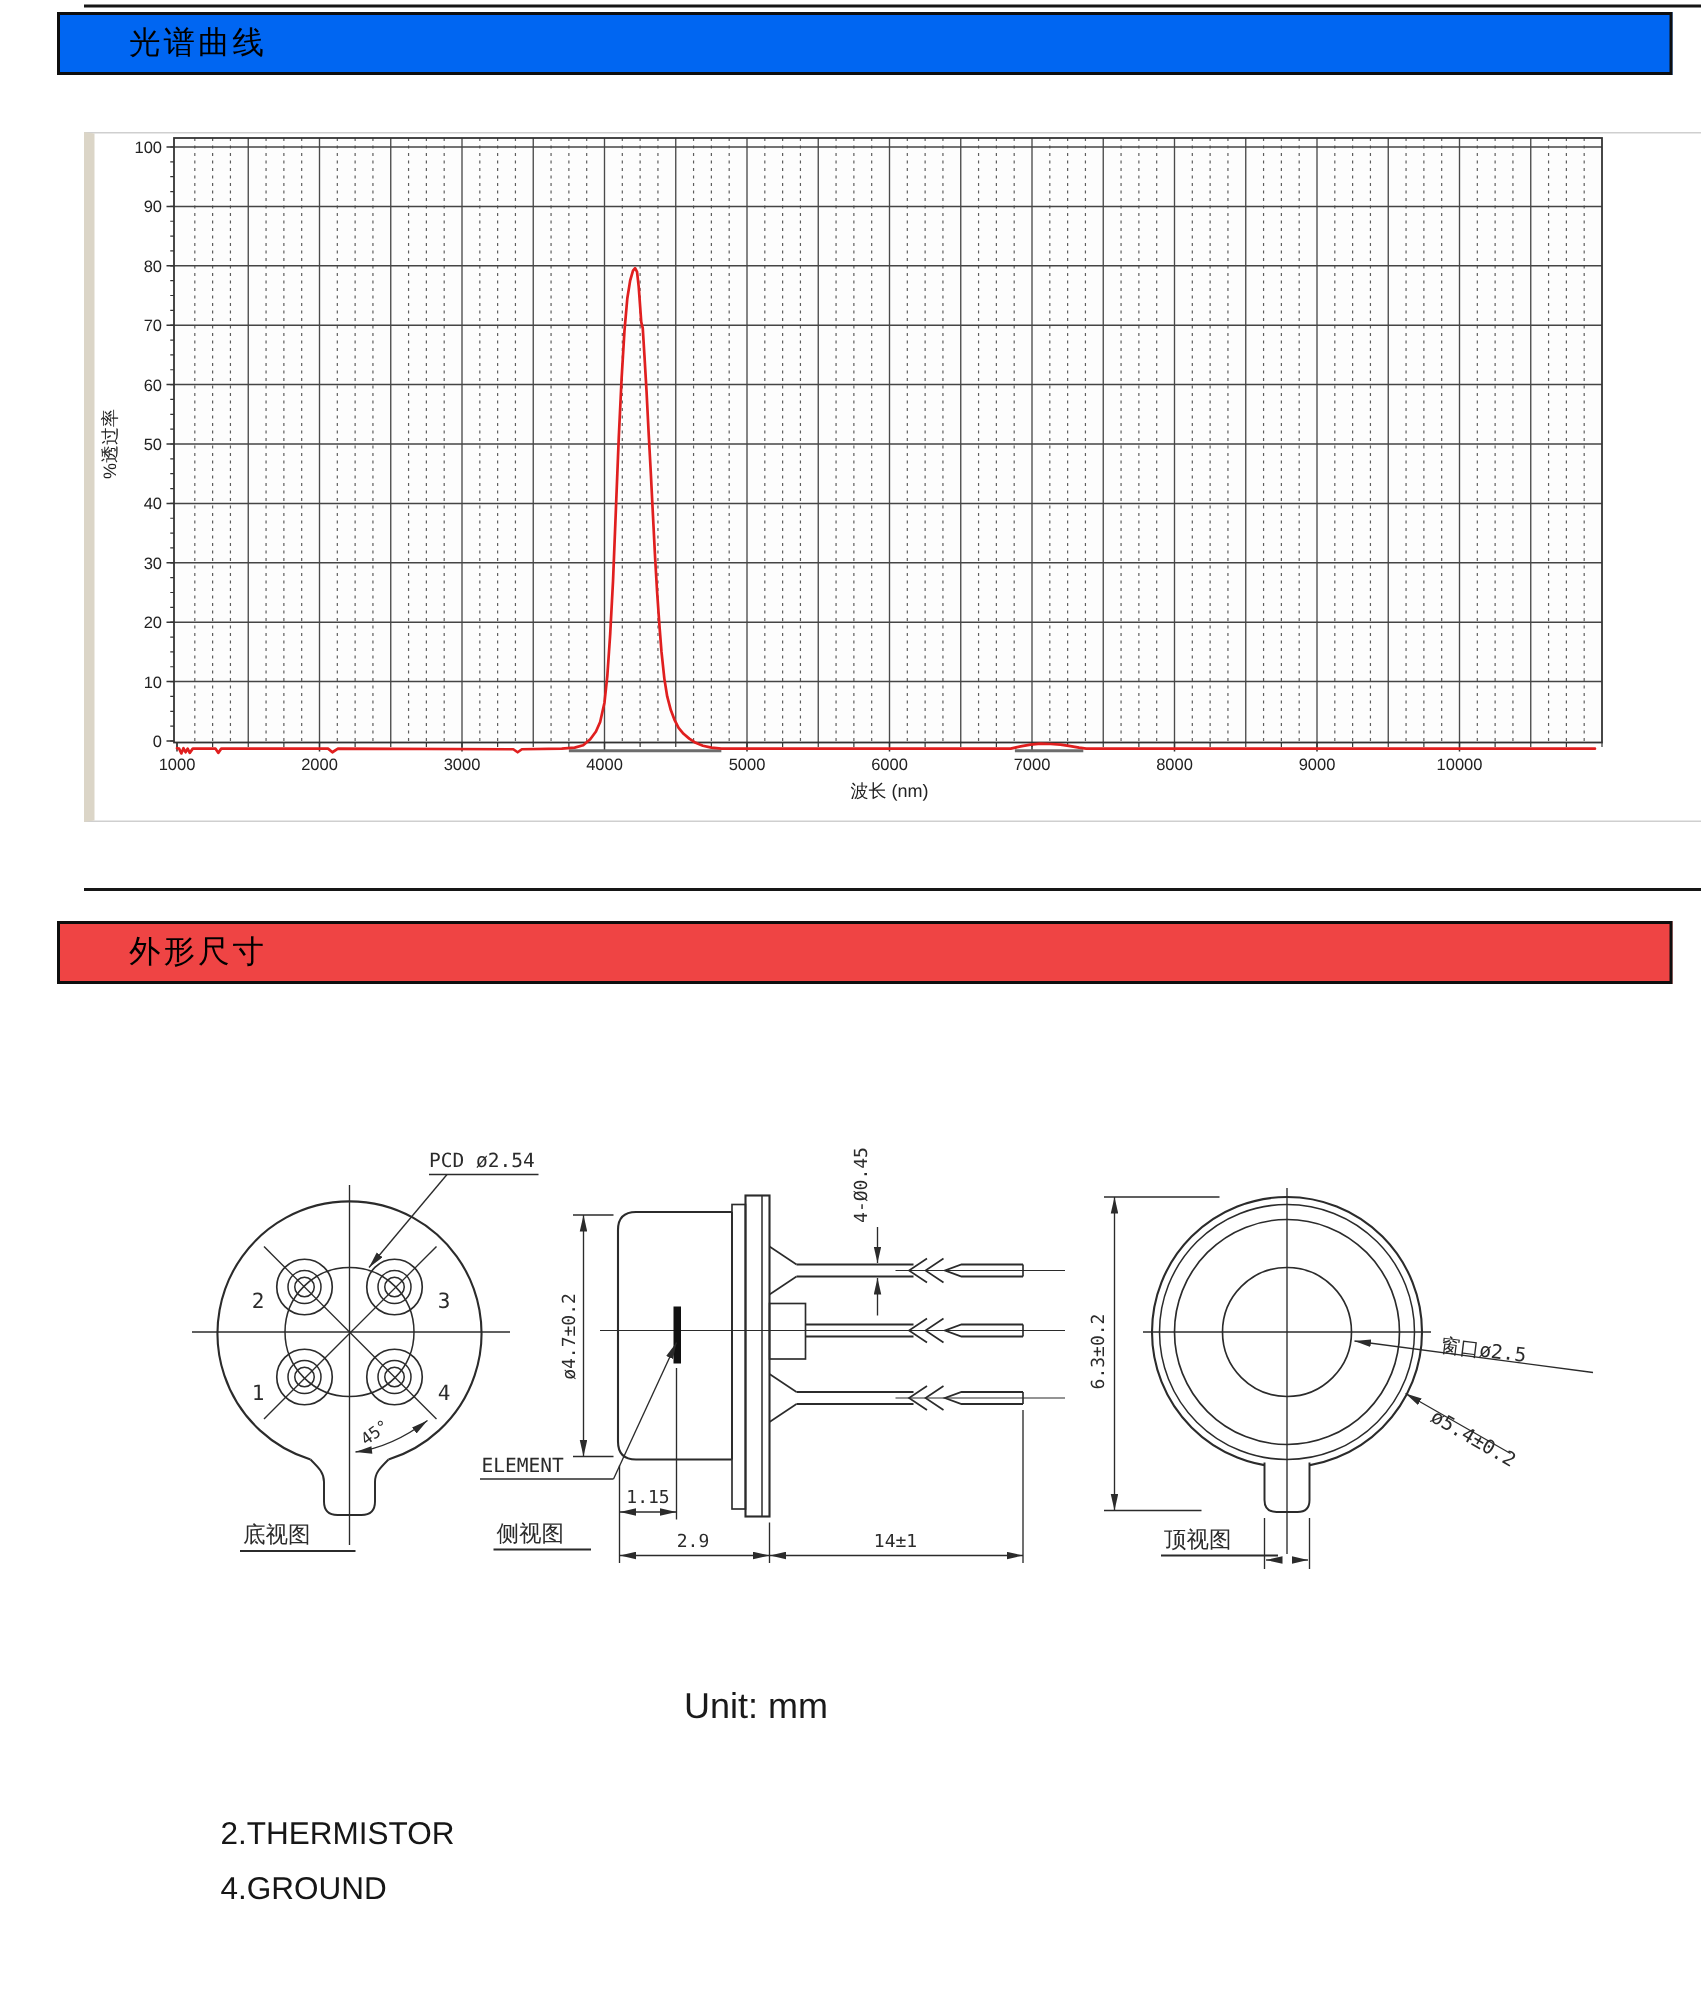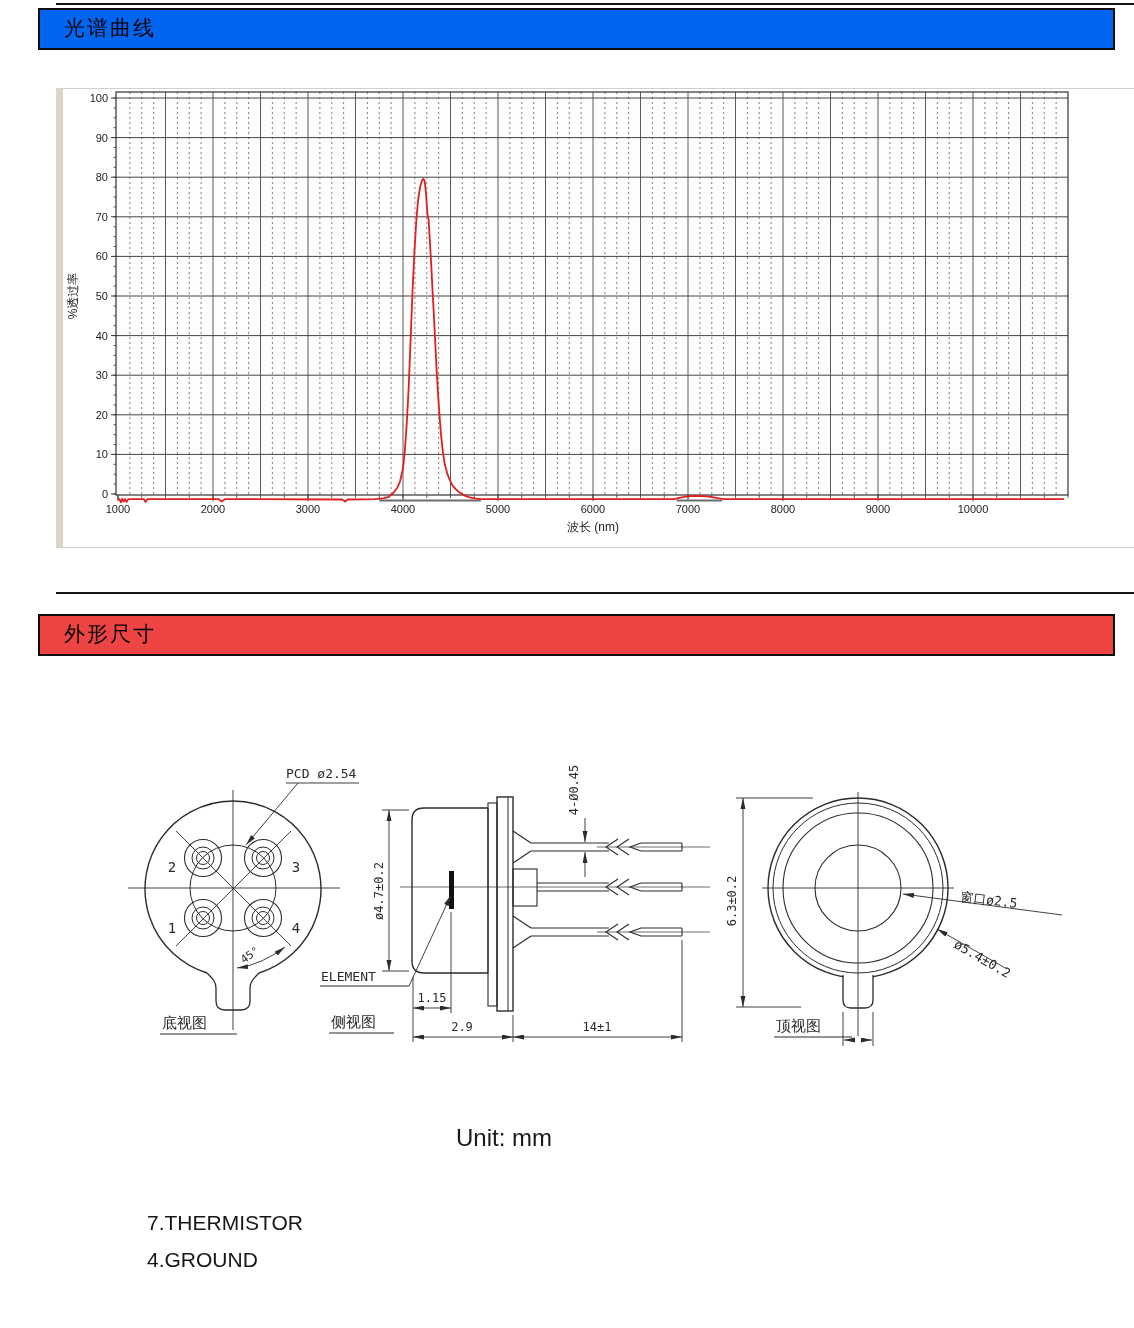--- a/index.html
+++ b/index.html
@@ -1,21 +1,21 @@
 <!DOCTYPE html>
 <html><head>
 <meta charset="utf-8">
 <style>
   html,body{margin:0;padding:0;background:#ffffff;}
   #page{position:relative;width:1134px;height:1328px;background:#ffffff;overflow:hidden;
         font-family:"Liberation Sans",sans-serif;}
   .rule{position:absolute;height:2px;background:#161616;}
   .sec-header{position:absolute;left:38px;width:1073px;height:38px;background:#0066f2;
               border:2px solid #0e0e0e;}
-  .sec-header span{display:block;padding-left:24px;line-height:37px;font-size:21px;color:#000;
+  .sec-header span{display:block;padding-left:46px;line-height:37px;font-size:21px;color:#000;
                    font-family:"Liberation Serif",serif;letter-spacing:2px;}
   #chart-frame{position:absolute;left:56px;top:88px;width:1071px;height:458px;background:#ffffff;
                border:1px solid #cfcfcf;border-left:7px solid #dbd5c7;}
   #chart-svg{display:block;}
   #drawing-svg{position:absolute;left:0;top:700px;}
   .cad{font-family:"DejaVu Sans Mono",monospace;fill:#2b2b2b;}
   #unit-note{position:absolute;left:456px;top:1124px;font-size:24px;color:#1a1a1a;}
   #pinout{position:absolute;left:147px;top:1204px;font-size:21px;color:#161616;line-height:37px;}
 </style>
 </head>
@@ -410,17 +410,17 @@
       <line x1="863" y1="1040" x2="872" y2="1040" stroke-width="0.9" marker-end="url(#arrE)"></line>
 
       <text class="cad" x="776" y="1031" font-size="15" stroke="none">顶视图</text>
       <line x1="774" y1="1037" x2="852" y2="1037" stroke-width="1.2"></line>
     </g>
   </svg>
 
   <div id="unit-note">Unit: mm</div>
 
   <div id="pinout">
-    <div>7.THERMISTOR</div>
+    <div>2.THERMISTOR</div>
     <div>4.GROUND</div>
   </div>
 
 </div>
 
 </body></html>

